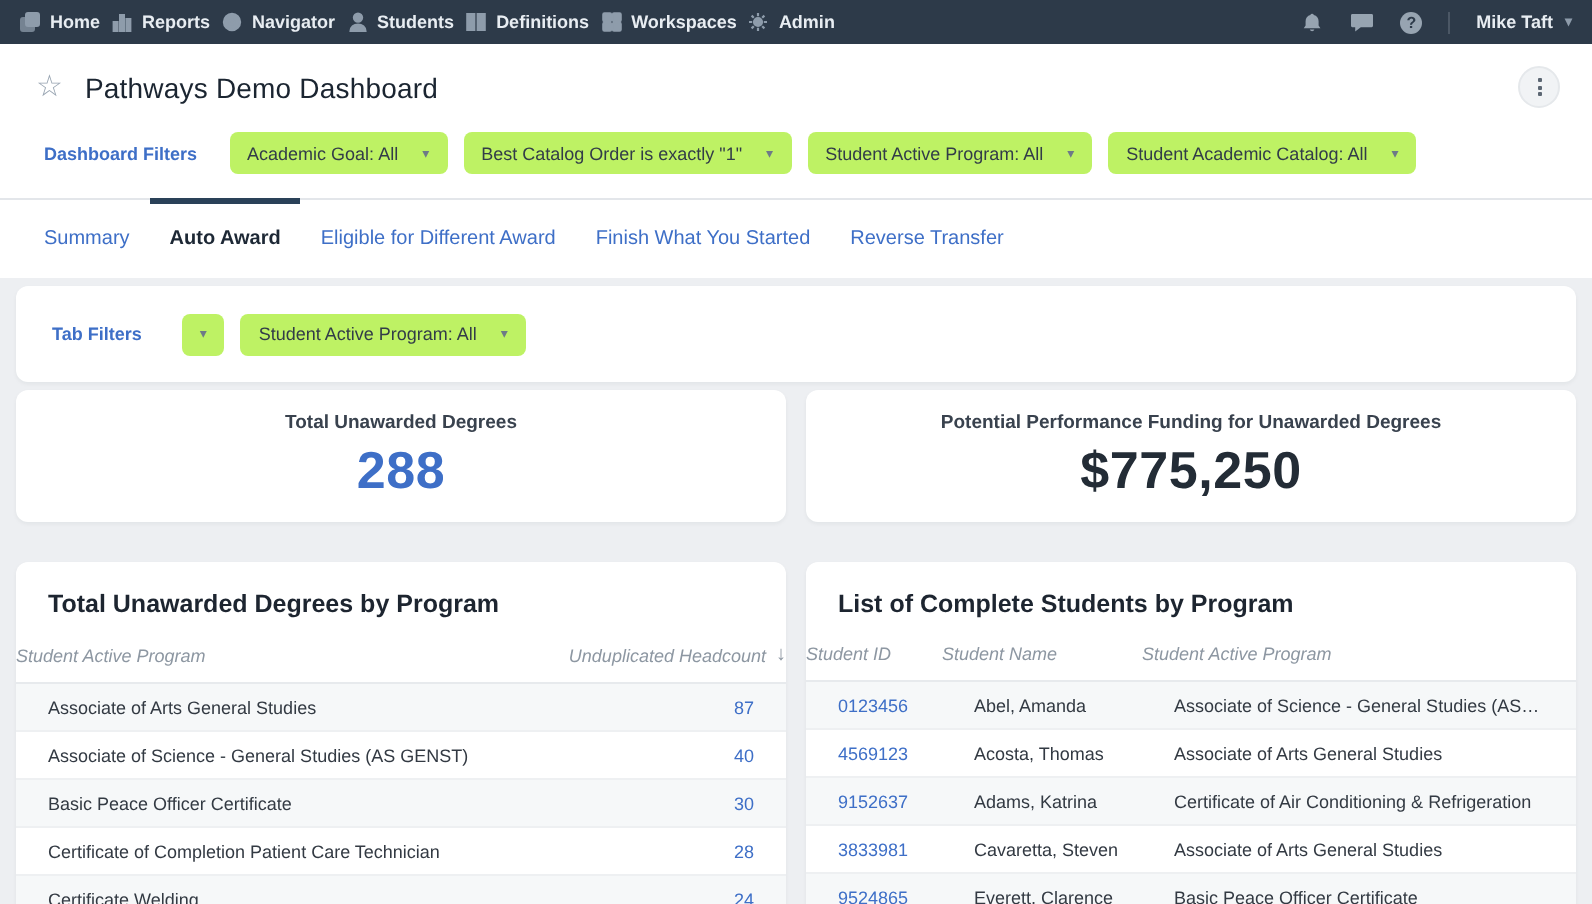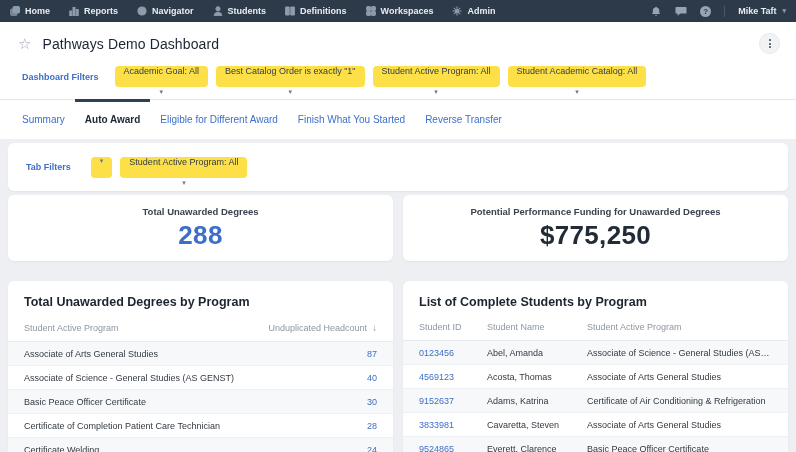--- a/index.html
+++ b/index.html
@@ -1,40 +1,40 @@
 <!DOCTYPE html>
 <html><head>
 <meta charset="utf-8">
 <style>
   * { box-sizing: border-box; margin: 0; padding: 0; }
   html, body { width: 796px; height: 452px; overflow: hidden; }
   body { font-family: "Liberation Sans", sans-serif; background: #edeff2; }
 
   
-  .topnav { height: 22px; background: #2d3a49; display: flex; align-items: center; padding: 0 10px; gap: 19px; }
+  .topnav { height: 22px; background: #2d3a49; display: flex; align-items: center; padding: 0 10px; gap: 6px; }
   .nav-item { display: flex; align-items: center; gap: 5px; color: #e8edf2; font-size: 9px; font-weight: 700; cursor: pointer; white-space: nowrap; }
   .nav-ic { width: 10px; height: 10px; fill: #8e9cab; stroke: #8e9cab; flex: 0 0 auto; }
   .nav-right { margin-left: auto; display: flex; align-items: center; gap: 13px; }
   .nav-right .tool-ic { width: 12px; height: 11px; fill: #97a4b1; cursor: pointer; }
   .help-badge { width: 11px; height: 11px; border-radius: 50%; background: #97a4b1; color: #2d3a49; font-size: 8px; font-weight: 700; display: flex; align-items: center; justify-content: center; cursor: pointer; }
   .nav-divider { width: 1px; height: 11px; background: #4b5765; }
   .nav-user { color: #e8edf2; font-size: 9px; font-weight: 700; display: flex; align-items: center; gap: 6px; cursor: pointer; }
   .nav-caret { color: #8e9cab; font-size: 7px; }
 
   
   .page-header { background: #fff; display: flex; align-items: center; padding: 11px 16px 4px 18px; }
   .star { color: #9aa6b3; font-size: 15px; margin-right: 11px; cursor: pointer; line-height: 1; }
   h1.title { font-size: 14px; font-weight: 400; color: #1b2531; letter-spacing: .1px; }
   .kebab { margin-left: auto; width: 21px; height: 21px; border-radius: 50%; background: #f1f3f5; border: 1px solid #e5e8eb; display: flex; flex-direction: column; align-items: center; justify-content: center; gap: 1.5px; cursor: pointer; }
   .kebab i { width: 2px; height: 2px; background: #5c6773; border-radius: .5px; display: block; }
 
   
   .filter-row { background: #fff; display: flex; align-items: center; padding: 8px 16px 12px 22px; gap: 8px; }
   .filter-label { color: #3e6fc7; font-size: 9px; font-weight: 700; margin-right: 8px; white-space: nowrap; }
-  .pill { background: #fde047; border-radius: 4px; height: 21px; display: flex; align-items: center; padding: 0 9px; font-size: 9px; color: #323c48; gap: 12px; cursor: pointer; white-space: nowrap; flex-direction: column; }
+  .pill { background: #bef264; border-radius: 4px; height: 21px; display: flex; align-items: center; padding: 0 9px; font-size: 9px; color: #323c48; gap: 12px; cursor: pointer; white-space: nowrap; }
   .pill .caret { color: #6e7a87; font-size: 7px; }
 
   
   .tabs { background: #fff; border-top: 1px solid #e3e6ea; display: flex; padding: 0 12px; height: 40px; }
   .tab { position: relative; display: flex; align-items: center; padding: 0 10px; font-size: 10px; color: #3e6fc7; cursor: pointer; white-space: nowrap; }
   .tab.active { color: #1d2835; font-weight: 700; }
   .tab.active::before { content: ""; position: absolute; top: -1px; left: 0; right: 0; height: 3px; background: #2a4158; }
 
   
   .page { padding: 4px 8px 0; }
@@ -46,21 +46,21 @@
   .metrics { display: flex; gap: 10px; margin-top: 4px; }
   .metric { flex: 1; height: 66px; display: flex; flex-direction: column; align-items: center; justify-content: center; gap: 3px; }
   .metric-label { font-size: 9.5px; font-weight: 700; color: #39424e; }
   .metric-value { font-size: 26px; font-weight: 700; letter-spacing: .3px; }
   .metric-blue .metric-value { color: #3e6fc7; }
   .metric-dark .metric-value { color: #232c36; }
 
   .tables { display: flex; gap: 10px; margin-top: 20px; align-items: flex-start; }
   .table-card { flex: 1; overflow: hidden; min-width: 0; }
   .table-title { font-size: 12.5px; font-weight: 700; color: #1d2530; padding: 14px 16px 13px; }
-  .thead { display: flex; align-items: center; padding: 0 16px 8px; color: #8d97a2; font-size: 9px; border-bottom: 1px solid #e7eaed; }
+  .thead { display: flex; align-items: center; padding: 0 0 8px; color: #8d97a2; font-size: 9px; border-bottom: 1px solid #e7eaed; font-style: italic; }
   .thead .grow { flex: 1; }
   .th-right { display: flex; align-items: center; }
   .sort { margin-left: 5px; font-size: 10px; color: #8d97a2; cursor: pointer; }
   .trow { display: flex; align-items: center; height: 24px; padding: 0 16px; font-size: 9px; color: #333a43; border-bottom: 1px solid #eef0f2; }
   .trow.shaded { background: #f6f8f9; }
   .cell-ellipsis { white-space: nowrap; overflow: hidden; text-overflow: ellipsis; }
   .col-program { flex: 1; padding-right: 10px; }
   .col-count { color: #3e6fc7; cursor: pointer; }
   .grid3 { display: grid; grid-template-columns: 68px 100px 1fr; align-items: center; }
   .col-id { color: #3e6fc7; cursor: pointer; }

